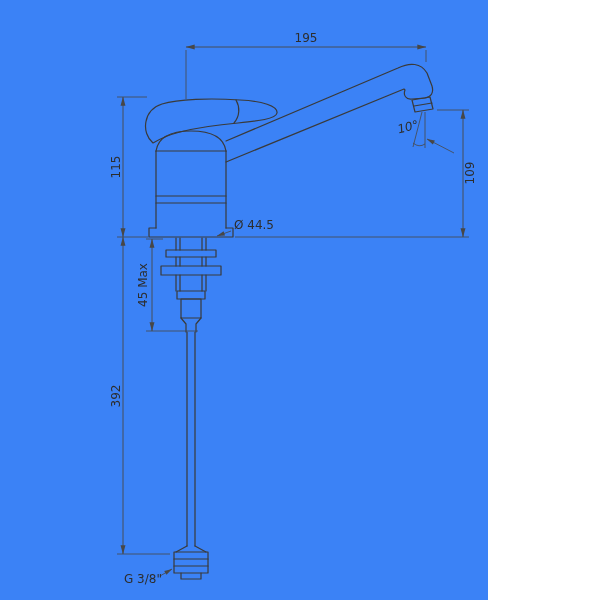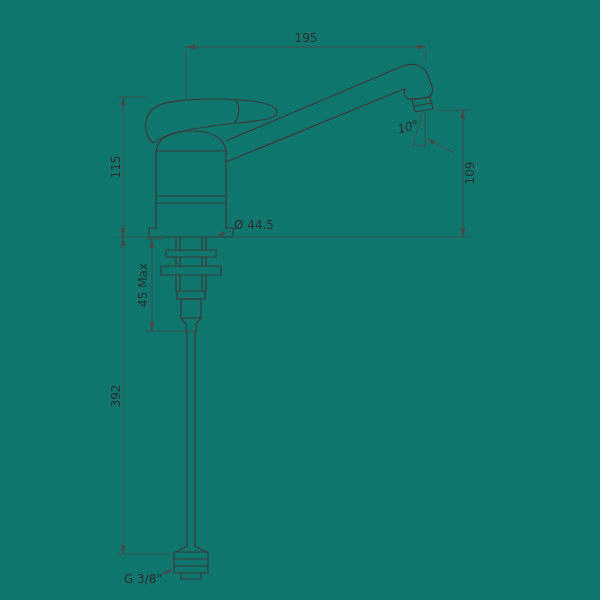--- a/index.html
+++ b/index.html
@@ -1,16 +1,16 @@
 <!DOCTYPE html>
 <html><head>
 <meta charset="utf-8">
 <style>
   html,body{margin:0;padding:0;background:#ffffff;}
-  .canvas{position:relative;width:600px;height:600px;background:#0f766e;overflow:hidden;}
+  .canvas{position:relative;width:488px;height:600px;background:#3b82f6;overflow:hidden;}
   svg{display:block;}
   text{font-family:"DejaVu Sans","Liberation Sans",sans-serif;font-size:12px;fill:#2d2d2d;}
   .part{stroke:#3a3a3a;stroke-width:1.2;fill:none;stroke-linecap:round;stroke-linejoin:round;}
   .dim{stroke:#474747;stroke-width:0.9;fill:none;}
   .thin{stroke:#474747;stroke-width:0.8;fill:none;}
 </style>
 </head>
 <body>
 
 <div class="canvas">

